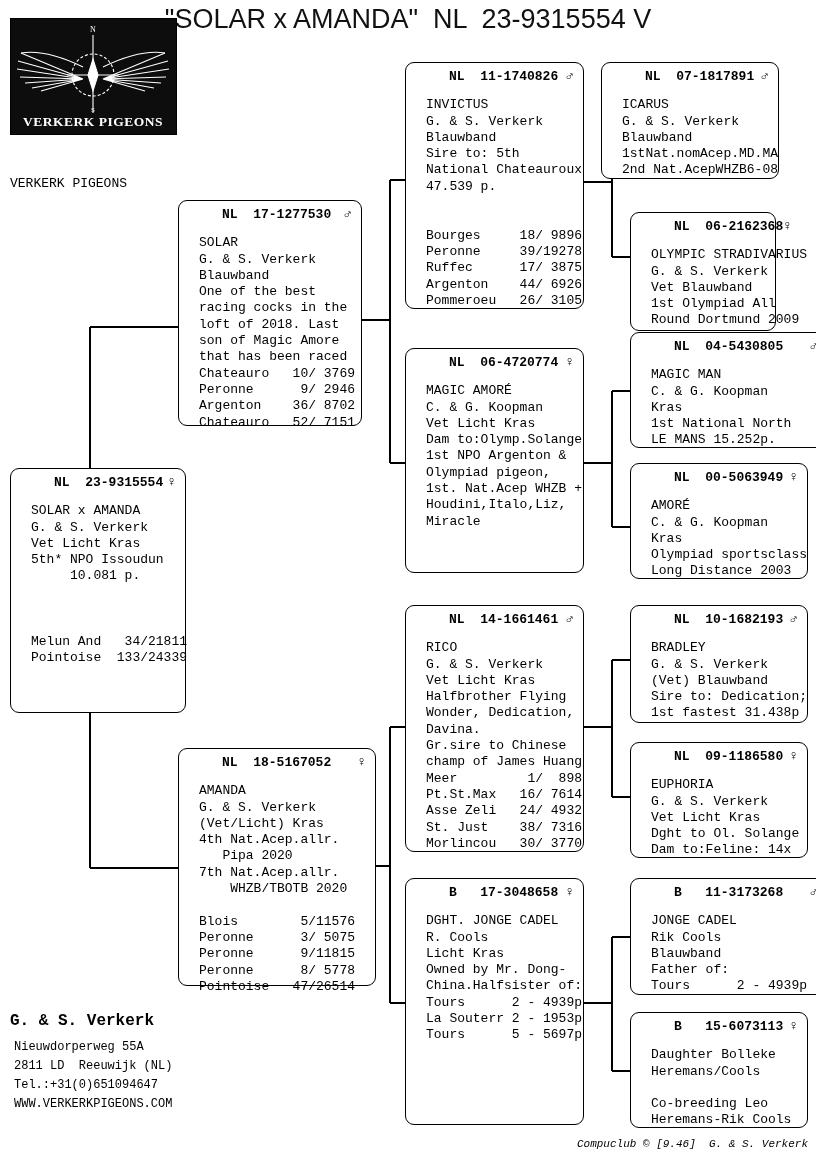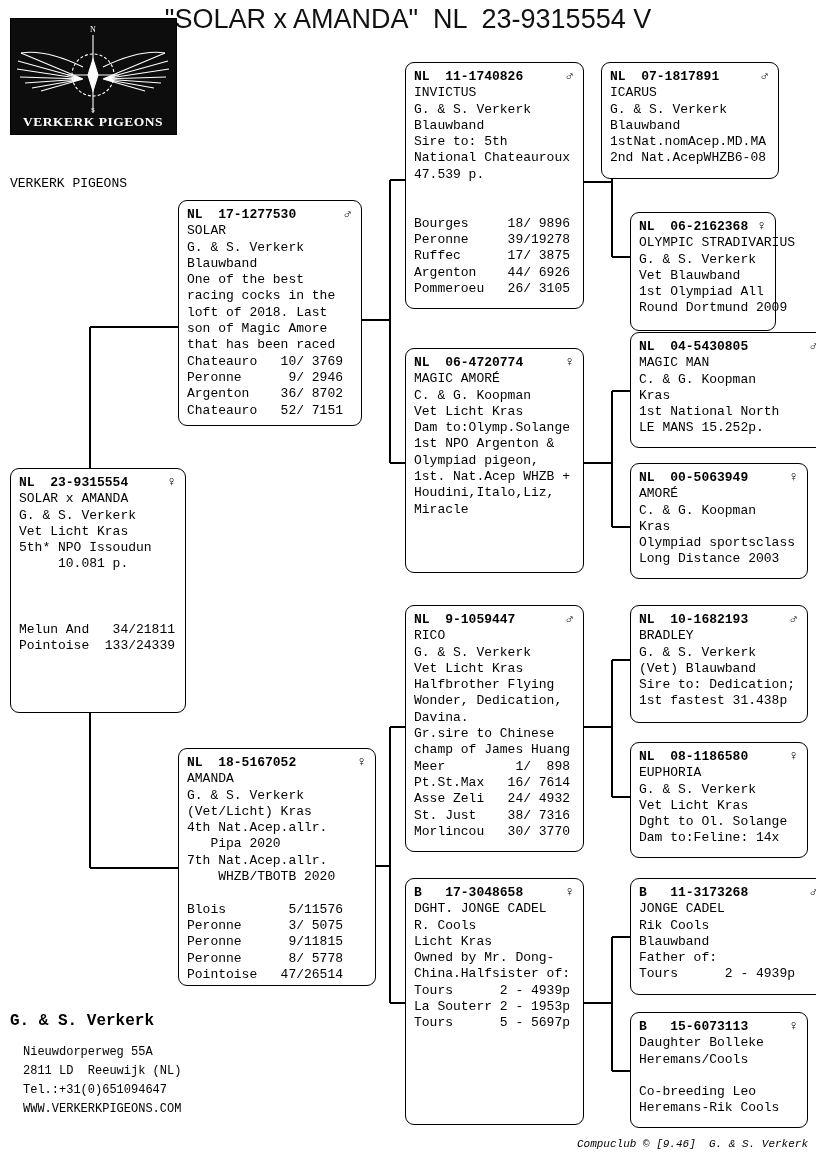--- a/index.html
+++ b/index.html
@@ -24,28 +24,28 @@
   .connectors { position:absolute; left:0; top:0; width:816px; height:1172px; }
   .connectors line { stroke:#000; stroke-width:1.2; shape-rendering:crispEdges; }
   .pbox {
     position:absolute; border:1.3px solid #000; border-radius:9px;
     background:#fff; font-size:13px; line-height:16.3px; box-sizing:border-box;
   }
   .pbox-head {
     display:flex; justify-content:space-between; align-items:flex-start;
     padding:6px 9px 0 8px;
   }
-  .ring { font-weight:bold; white-space:pre; }
+  .ring { font-weight:bold; white-space:pre;margin-left:35px; }
   .sex { font-weight:bold; font-size:14px; line-height:14px; }
   .pbox-body {
-    margin:0; padding:0 2px 0 8px; font:inherit; white-space:pre;
+    margin:12px; padding:0 2px 0 8px; font:inherit; white-space:pre;
   }
   .contact { position:absolute; left:10px; top:1012px; }
   .contact-name { font-size:16px; font-weight:bold; white-space:pre; margin-bottom:8px; }
-  .contact-lines { margin:13px; font:inherit; font-size:12px; line-height:19px; white-space:pre; }
+  .contact-lines { margin:4px; font:inherit; font-size:12px; line-height:19px; white-space:pre; }
   .footer {
     position:absolute; right:8px; top:1138px; font-size:11px;
     font-style:italic; white-space:pre;
   }
 </style>
 </head>
 <body>
 
 <div class="page">
 
@@ -199,21 +199,21 @@
 Dam to:Olymp.Solange
 1st NPO Argenton &amp;
 Olympiad pigeon,
 1st. Nat.Acep WHZB +
 Houdini,Italo,Liz,
 Miracle</pre>
   </div>
 
   <div class="pbox" style="left:405px;top:605px;width:179px;height:247px">
     <div class="pbox-head">
-        <span class="ring">NL  9-1059447</span>
+        <span class="ring">NL  14-1661461</span>
         <span class="sex">♂</span>
       </div>
     <pre class="pbox-body">RICO
 G. &amp; S. Verkerk
 Vet Licht Kras
 Halfbrother Flying
 Wonder, Dedication,
 Davina.
 Gr.sire to Chinese
 champ of James Huang
@@ -294,21 +294,21 @@
       </div>
     <pre class="pbox-body">BRADLEY
 G. &amp; S. Verkerk
 (Vet) Blauwband
 Sire to: Dedication;
 1st fastest 31.438p</pre>
   </div>
 
   <div class="pbox" style="left:630px;top:742px;width:178px;height:116px">
     <div class="pbox-head">
-        <span class="ring">NL  08-1186580</span>
+        <span class="ring">NL  09-1186580</span>
         <span class="sex">♀</span>
       </div>
     <pre class="pbox-body">EUPHORIA
 G. &amp; S. Verkerk
 Vet Licht Kras
 Dght to Ol. Solange
 Dam to:Feline: 14x</pre>
   </div>
 
   <div class="pbox" style="left:630px;top:878px;width:198px;height:117px">

